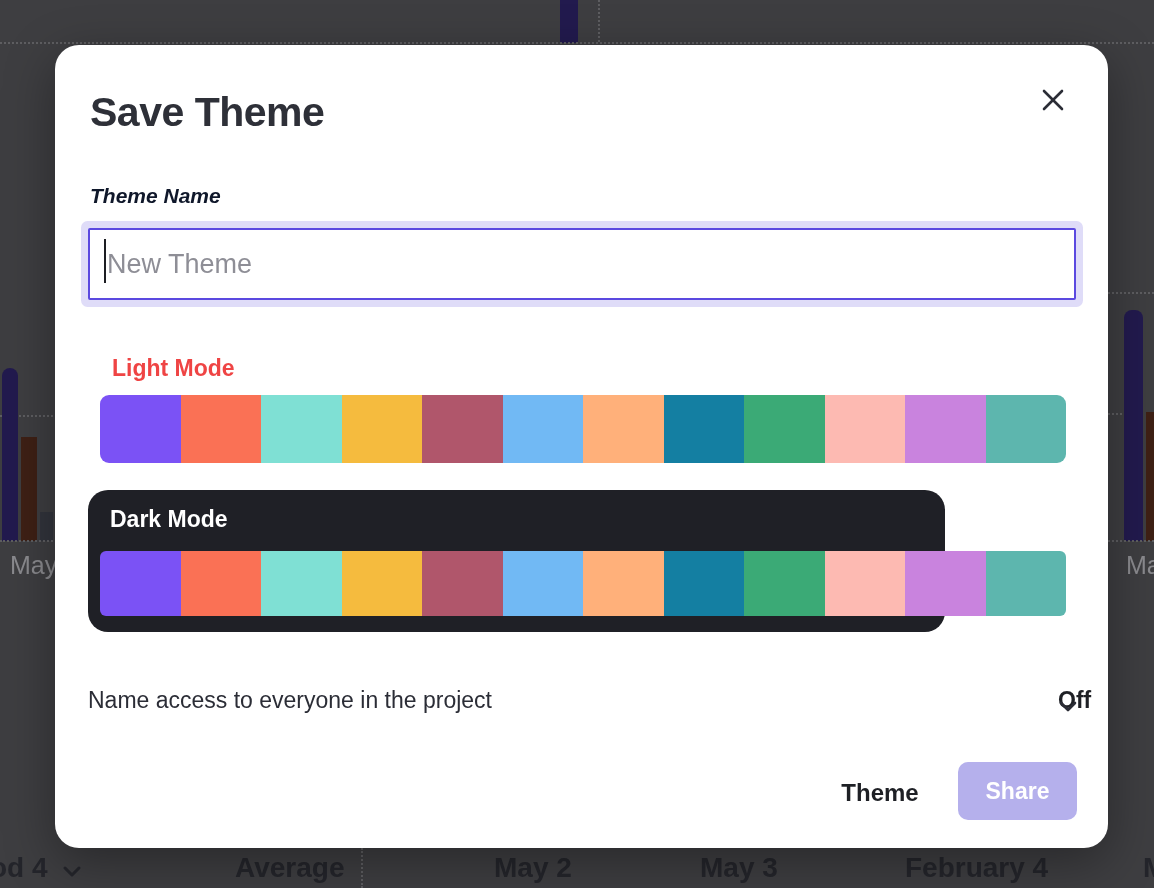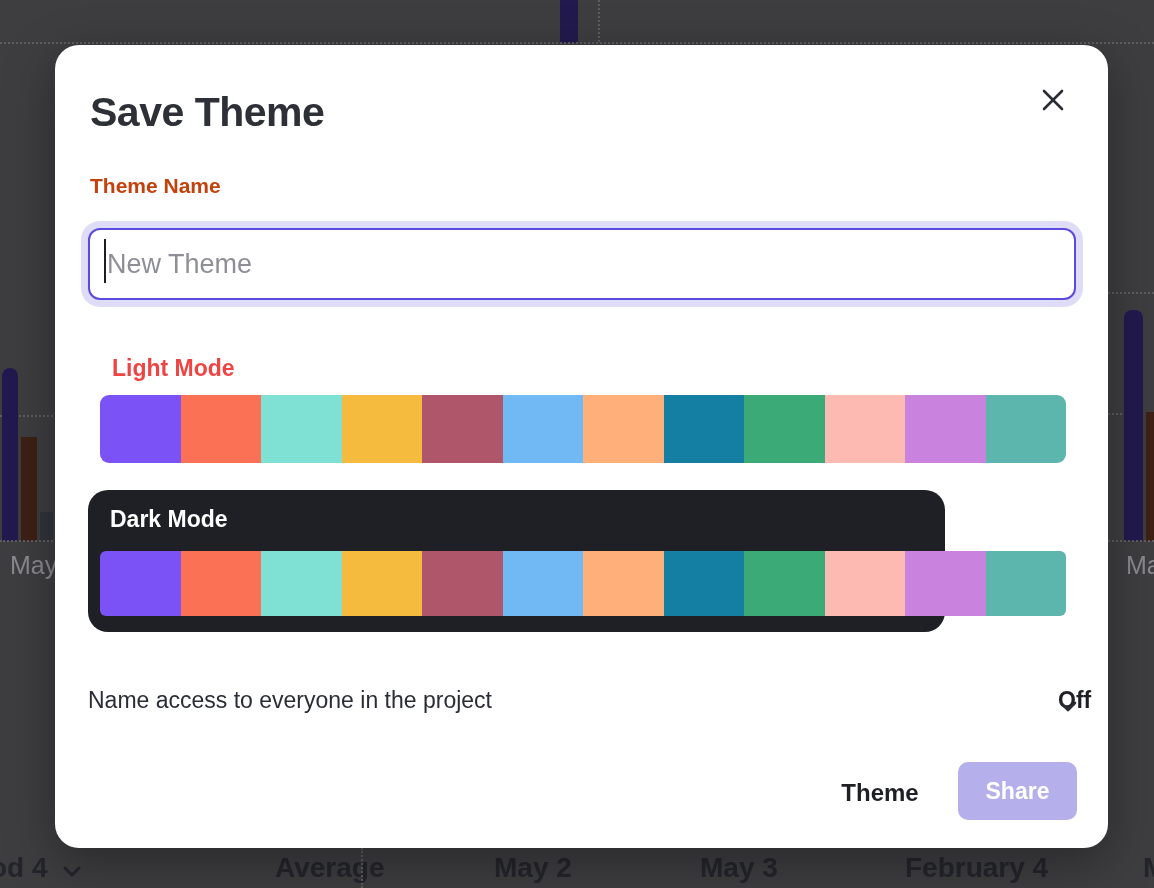--- a/index.html
+++ b/index.html
@@ -20,24 +20,24 @@
   .modal { position:absolute; left:55px; top:45px; width:1053px; height:803px;
            background:#ffffff; border-radius:24px; z-index:10;
            box-shadow:0 14px 50px rgba(0,0,0,0.35);padding-left:40px; }
   .modal * { position:absolute; }
 
   .close-btn { left:981px; top:39px; width:34px; height:34px; cursor:pointer; background:none; border:none; }
   .close-btn svg { position:static; }
 
   .title { left:35px; top:44px; font-size:41px; font-weight:700; color:#2e3038; letter-spacing:-0.5px; }
 
-  .field-label { left:35px; top:129px; font-size:21px; font-weight:700; color:#c2410c; }
+  .field-label { left:35px; top:139px; font-size:21px; font-weight:700; color:#0f172a;font-style:italic; }
 
   .theme-input { left:33px; top:183px; width:988px; height:72px;
-                 border:2px solid var(--accent,#5b49e0); border-radius:12px;
+                 border:2px solid var(--accent,#5b49e0); border-radius:2px;
                  box-shadow:0 0 0 7px var(--ring,#dfdcf8);
                  font-family:"Liberation Sans",sans-serif; font-size:27px; color:#33343c;
                  padding:0 0 0 17px; outline:none; background:#fff; }
   .theme-input::placeholder { color:#8e8e96; opacity:1; }
   .caret { left:49px; top:194px; width:2px; height:44px; background:#1d1e23; }
 
   .section-label { font-size:23px; font-weight:700; color:#ef4444; }
   .light-label { left:57px; top:310px; }
 
   .strip { display:flex; overflow:hidden; }
@@ -82,21 +82,21 @@
   <div class="bar rounded" style="left:1124px; top:310px; width:19px; height:231px; background:var(--bar-navy,#221a4e);"></div>
   <div class="bar" style="left:1146px; top:412px; width:8px; height:129px; background:var(--bar-red,#3e2015);"></div>
   <div class="hdots" style="left:1108px; top:540px; width:46px;"></div>
   <span class="bg-label" style="left:1126px; top:551px;">Ma</span>
 
   <span class="bottom-label" style="left:-10px;">
     <span>od 4</span><span class="chev-dim"><svg width="20" height="14" viewBox="0 0 20 14">
           <polyline points="3,3 10,10 17,3" fill="none" stroke="#24252b" stroke-width="3" stroke-linecap="round" stroke-linejoin="round"></polyline>
         </svg></span>
   </span>
-  <span class="bottom-label" style="left:235px;margin-left:40px;">Average</span>
+  <span class="bottom-label" style="left:235px;">Average</span>
   <div class="vdots" style="left:361px; top:848px; height:40px;"></div>
   <span class="bottom-label" style="left:494px;">May 2</span>
   <span class="bottom-label" style="left:700px;">May 3</span>
   <span class="bottom-label" style="left:905px;">February 4</span>
   <span class="bottom-label" style="left:1143px;">M</span>
 </div>
 
 <div class="modal">
 
   <button class="close-btn">

